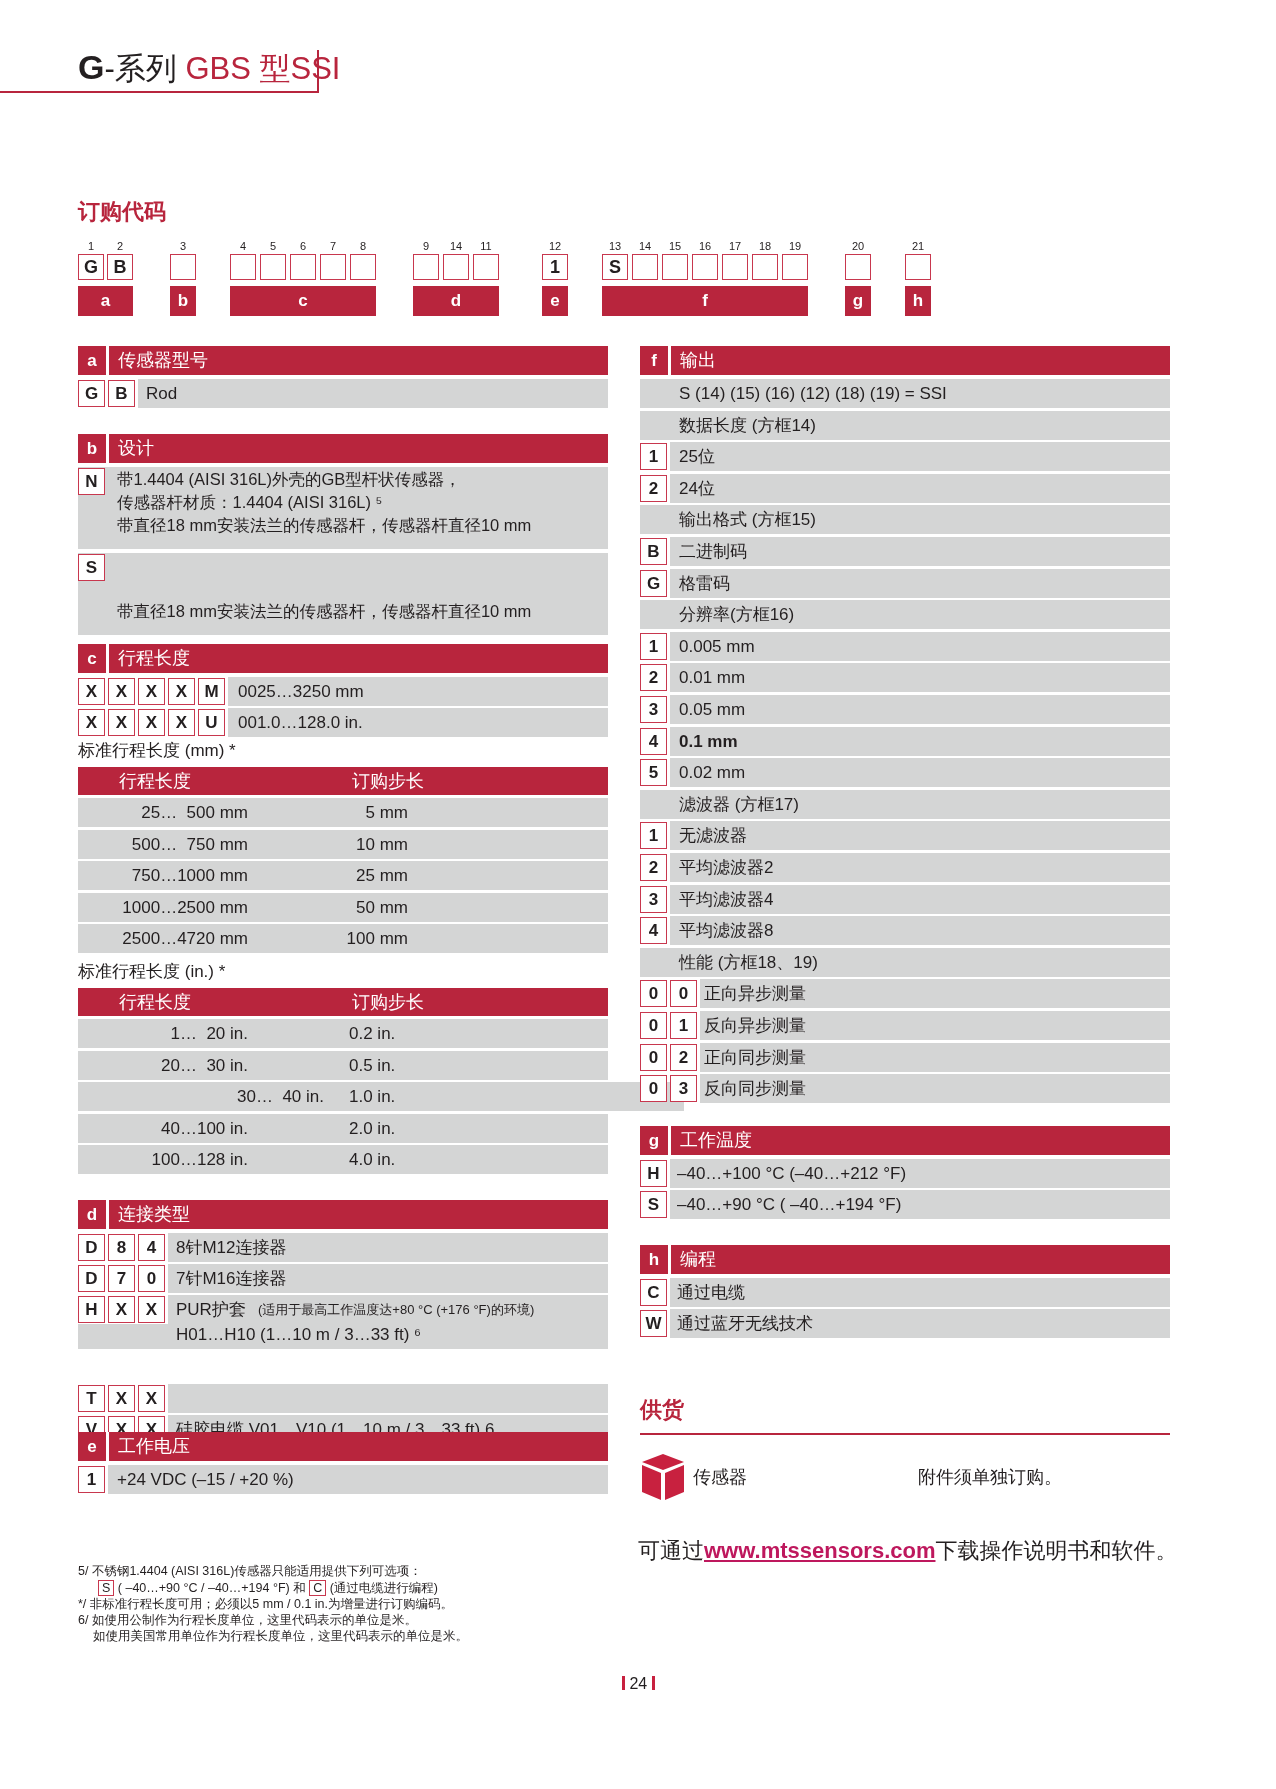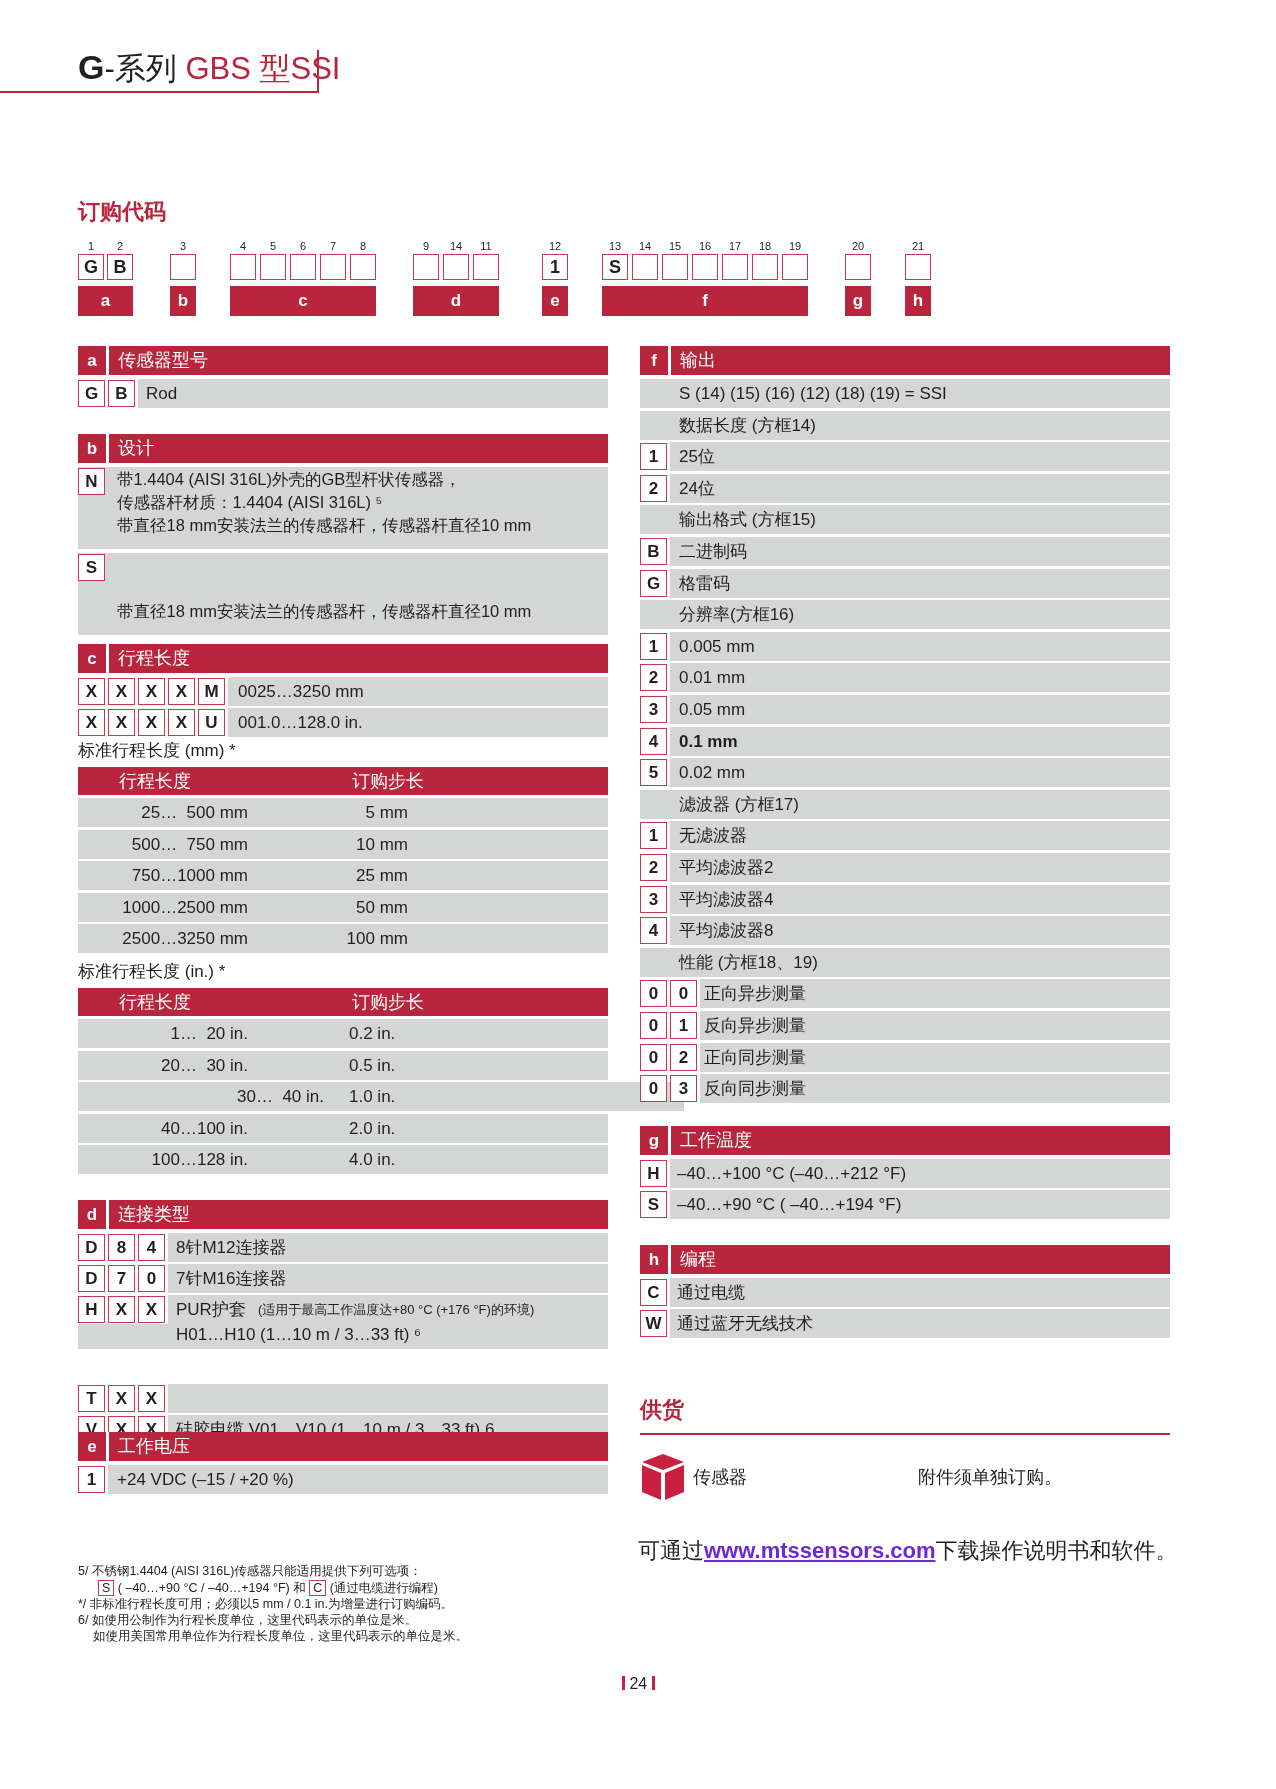--- a/index.html
+++ b/index.html
@@ -169,21 +169,21 @@
       <span class="txt" style="right: 360px; white-space: pre;">750…1000 mm</span>
       <span class="txt" style="right: 200px;">25 mm</span>
     </div>
     <div class="row" style="left: 78px; top: 892.5px; width: 530px;">
       <div class="bg" style="left: 0px;"></div>
       <span class="txt" style="right: 360px; white-space: pre;">1000…2500 mm</span>
       <span class="txt" style="right: 200px;">50 mm</span>
     </div>
     <div class="row" style="left: 78px; top: 924px; width: 530px;">
       <div class="bg" style="left: 0px;"></div>
-      <span class="txt" style="right: 360px; white-space: pre;">2500…3250 mm</span>
+      <span class="txt" style="right: 360px; white-space: pre;">2500…4720 mm</span>
       <span class="txt" style="right: 200px;">100 mm</span>
     </div>
     <div class="plain-label" style="left: 78px; top: 960px;">标准行程长度 (in.) *</div>
     <div class="sub-head" style="left: 78px; top: 988px; width: 530px;">
       <span style="left: 41px;">行程长度</span>
       <span style="left: 274px;">订购步长</span>
     </div>
     <div class="row" style="left: 78px; top: 1019px; width: 530px;">
       <div class="bg" style="left: 0px;"></div>
       <span class="txt" style="right: 360px; white-space: pre;">1…  20 in.</span>
@@ -421,21 +421,21 @@
   <svg width="46" height="50" viewBox="0 0 46 50">
     <polygon points="23,2 44,10 23,18 2,10" fill="#c8213f"></polygon>
     <polygon points="2,13 21,21 21,48 2,40" fill="#c8213f"></polygon>
     <polygon points="25,21 44,13 44,40 25,48" fill="#c8213f"></polygon>
   </svg>
 </div>
 <div class="abs" style="left:693px; top:1465px; font-size:18px;">传感器</div>
 <div class="abs" style="left:918px; top:1465px; font-size:18px;">附件须单独订购。</div>
 
 <div class="abs" style="left:638px; top:1536px; font-size:22px; white-space:nowrap;">
-  <span>可通过</span><a style="color:#6d28d9; font-weight:bold; text-decoration:underline;">www.mtssensors.com</a><span>下载操作说明书和软件。</span>
+  <span>可通过</span><a style="color:#be185d; font-weight:bold; text-decoration:underline;">www.mtssensors.com</a><span>下载操作说明书和软件。</span>
 </div>
 
 <div class="foot" style="left:78px; top:1563px;">
   <div>5/ 不锈钢1.4404 (AISI 316L)传感器只能适用提供下列可选项：</div>
   <div style="padding-left:20px; margin-top:1px;"><span class="fbox">S</span><span> ( –40…+90 °C / –40…+194 °F) 和 </span><span class="fbox">C</span><span> (通过电缆进行编程)</span></div>
   <div>*/ 非标准行程长度可用；必须以5 mm / 0.1 in.为增量进行订购编码。</div>
   <div>6/ 如使用公制作为行程长度单位，这里代码表示的单位是米。</div>
   <div style="padding-left:15px;">如使用美国常用单位作为行程长度单位，这里代码表示的单位是米。</div>
 </div>
 

